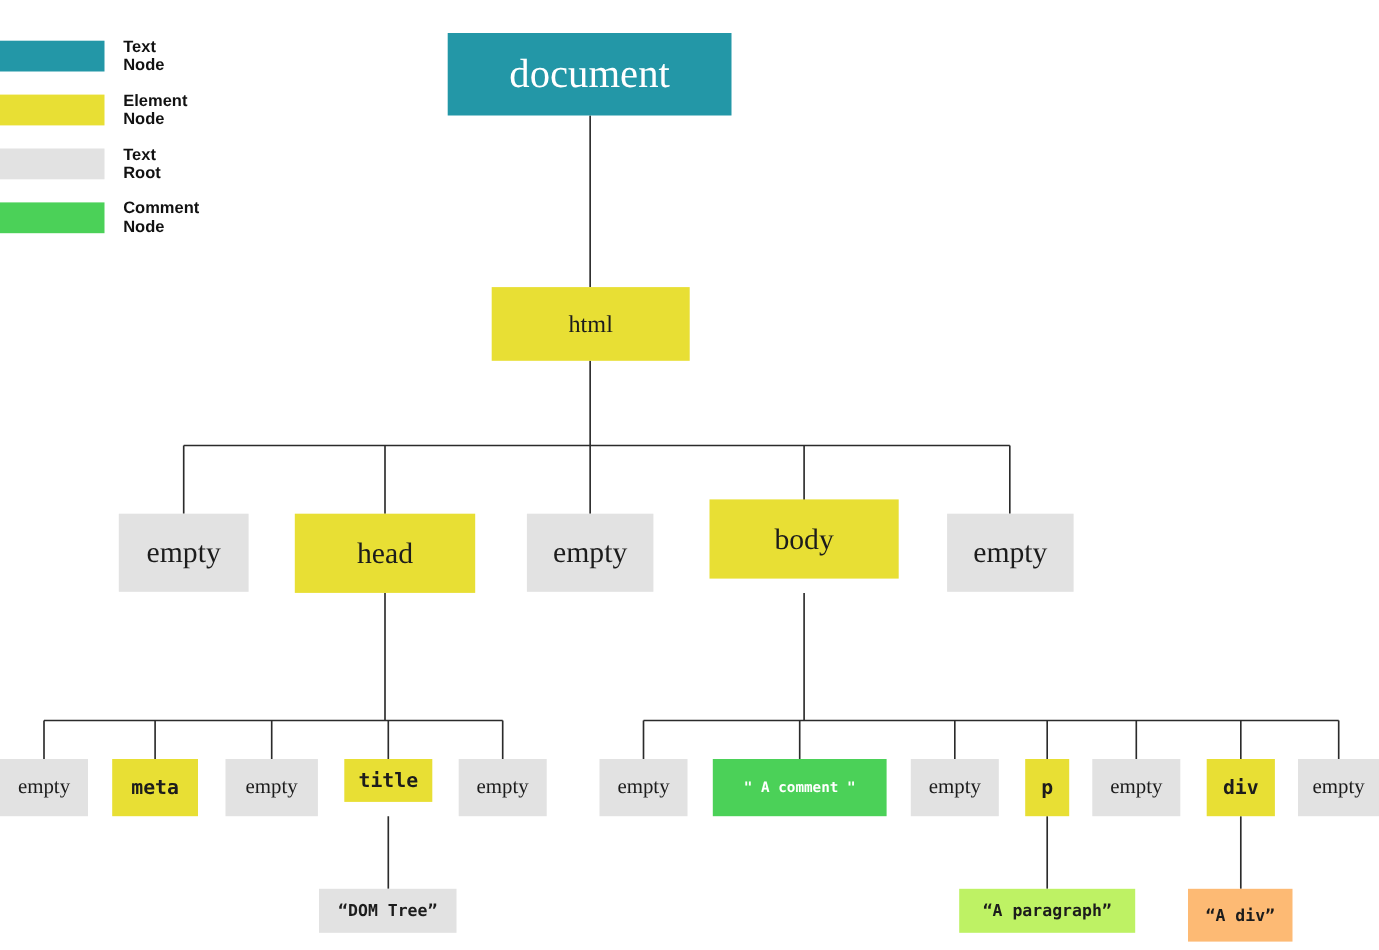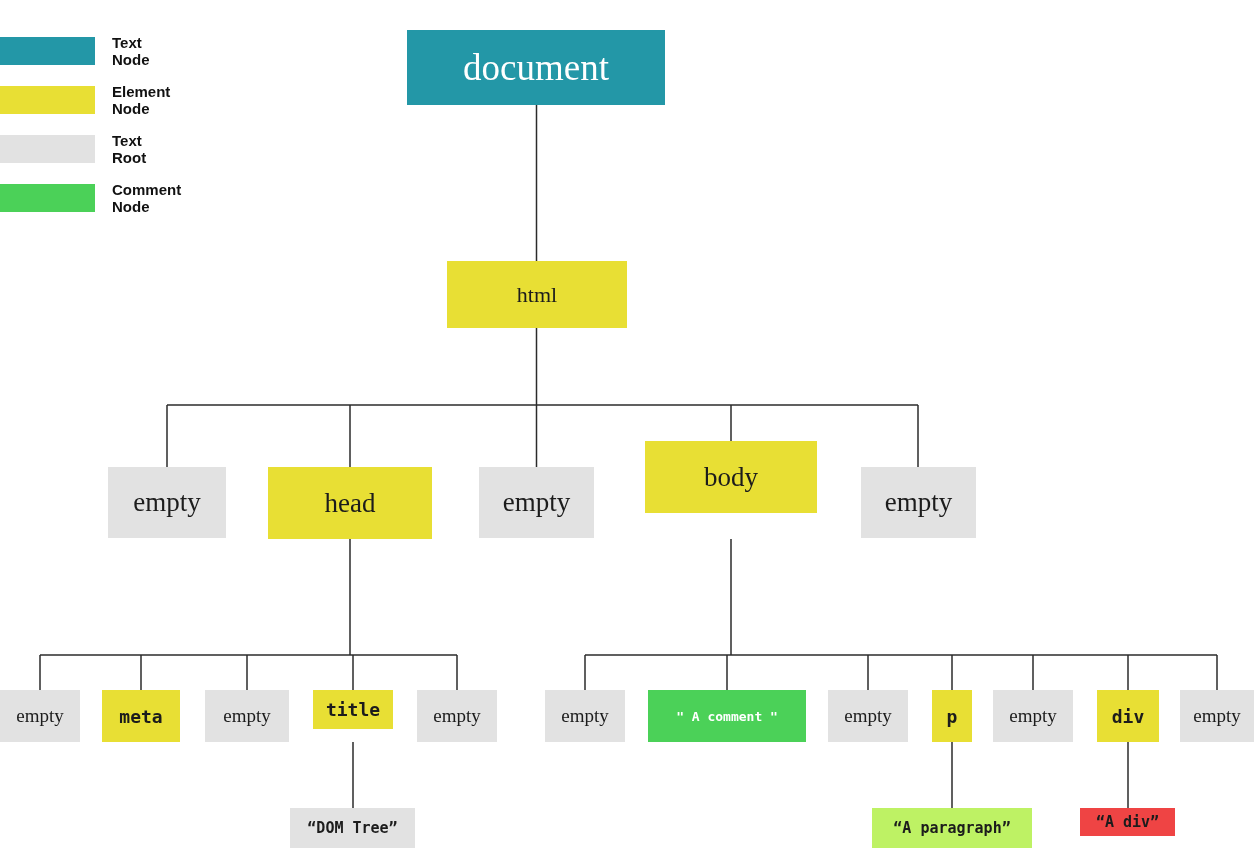--- a/index.html
+++ b/index.html
@@ -140,34 +140,34 @@
     </div>
   </div>
 
   <div class="node root" style="left: 407px; top: 30px; width: 258px; height: 75px; background-color: rgb(35, 151, 167);">document</div>
 
   <div class="node lvl2" style="left: 447px; top: 261px; width: 180px; height: 67px; background-color: rgb(232, 223, 52);">html</div>
 
   <div class="node lvl3" style="left: 108px; top: 467px; width: 118px; height: 71px; background-color: rgb(226, 226, 226);">empty</div>
   <div class="node lvl3" style="left: 268px; top: 467px; width: 164px; height: 72px; background-color: rgb(232, 223, 52);">head</div>
   <div class="node lvl3" style="left: 479px; top: 467px; width: 115px; height: 71px; background-color: rgb(226, 226, 226);">empty</div>
-  <div class="node lvl3" style="left: 645px; top: 441px; width: 172px; height: 72px; background-color: rgb(232, 223, 52);">body</div>
+  <div class="node lvl3" style="left: 645px; top: 454px; width: 172px; height: 72px; background-color: rgb(232, 223, 52);">body</div>
   <div class="node lvl3" style="left: 861px; top: 467px; width: 115px; height: 71px; background-color: rgb(226, 226, 226);">empty</div>
 
   <div class="node lvl4" style="left: 0px; top: 690px; width: 80px; height: 52px; background-color: rgb(226, 226, 226);">empty</div>
   <div class="node mono-bold" style="left: 102px; top: 690px; width: 78px; height: 52px; background-color: rgb(232, 223, 52);">meta</div>
   <div class="node lvl4" style="left: 205px; top: 690px; width: 84px; height: 52px; background-color: rgb(226, 226, 226);">empty</div>
   <div class="node mono-bold" style="left: 313px; top: 690px; width: 80px; height: 39px; background-color: rgb(232, 223, 52);">title</div>
   <div class="node lvl4" style="left: 417px; top: 690px; width: 80px; height: 52px; background-color: rgb(226, 226, 226);">empty</div>
 
   <div class="node lvl4" style="left: 545px; top: 690px; width: 80px; height: 52px; background-color: rgb(226, 226, 226);">empty</div>
   <div class="node comment" style="left: 648px; top: 690px; width: 158px; height: 52px; background-color: rgb(75, 209, 88);">" A comment "</div>
   <div class="node lvl4" style="left: 828px; top: 690px; width: 80px; height: 52px; background-color: rgb(226, 226, 226);">empty</div>
   <div class="node mono-bold" style="left: 932px; top: 690px; width: 40px; height: 52px; background-color: rgb(232, 223, 52);">p</div>
   <div class="node lvl4" style="left: 993px; top: 690px; width: 80px; height: 52px; background-color: rgb(226, 226, 226);">empty</div>
   <div class="node mono-bold" style="left: 1097px; top: 690px; width: 62px; height: 52px; background-color: rgb(232, 223, 52); text-align: right;">div</div>
   <div class="node lvl4" style="left: 1180px; top: 690px; width: 74px; height: 52px; background-color: rgb(226, 226, 226);">empty</div>
 
   <div class="node leaf-text" style="left: 290px; top: 808px; width: 125px; height: 40px; background-color: rgb(226, 226, 226);">“DOM Tree”</div>
   <div class="node leaf-text" style="left: 872px; top: 808px; width: 160px; height: 40px; background-color: #bef264;">“A paragraph”</div>
-  <div class="node leaf-text" style="left: 1080px; top: 808px; width: 95px; height: 28px; background-color: #ef4444;">“A div”</div>
+  <div class="node leaf-text" style="left: 1080px; top: 808px; width: 95px; height: 48px; background-color: #fdba74;">“A div”</div>
 
 </div>
 
 </body></html>

